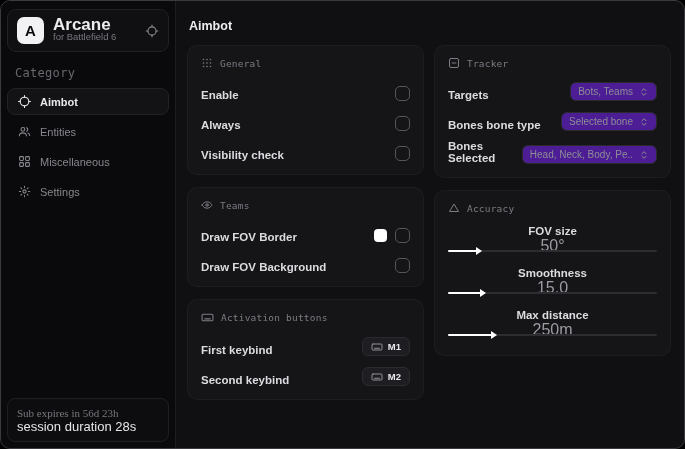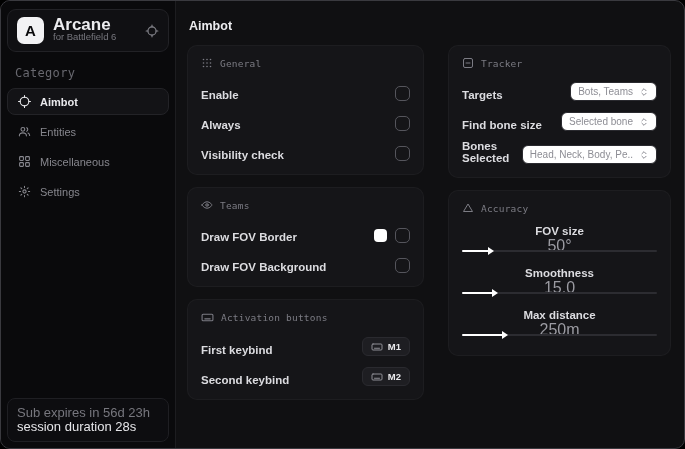--- a/index.html
+++ b/index.html
@@ -48,29 +48,29 @@
     background:#131316; border-color:#232327; color:#e9e9ec; font-weight:600;
   }
   .nav-item .nicon{ display:flex; width:14px; justify-content:center; }
 
   .sidebar-spacer{ flex:1; }
   .footer-box{
     border:1px solid #1f1f23; border-radius:8px; background:#0d0d10;
     padding:7px 9px 8px 9px;
   }
   .footer-sub{
-    color:#77777e; font-size:13px; font-family:Liberation Sans, sans-serif;
+    color:#77777e; font-size:11px; font-family:Liberation Serif, serif;
     line-height:14px; white-space:nowrap;
   }
   .footer-session{ color:#e6e6e9; font-size:13px; font-weight:400; line-height:13px; }
 
   
   .main{ flex:1; padding:14px 13px 12px 11px; overflow:hidden; }
   .main-title{ color:#ededf0; font-size:12.5px; font-weight:700; margin:4px 0 12px 2px; }
-  .columns{ display:flex; gap:24px; align-items:flex-start; }
+  .columns{ display:flex; gap:10px; align-items:flex-start; }
   .col{ display:flex; flex-direction:column; gap:12px; }
   .col-left{ width:237px; flex:0 0 237px; }
   .col-right{ flex:1; }
 
   .panel{
     background:#151518; border:1px solid rgba(255,255,255,0.035);
     border-radius:10px; padding:11px 13px 12px 13px;
   }
   .panel-header{
     display:flex; align-items:center; gap:7px;
@@ -96,21 +96,21 @@
   .keybind-pill{
     display:flex; align-items:center; gap:5px;
     background:#1e1e22; border:1px solid #2a2a2f; border-radius:6px;
     padding:2.5px 8px; cursor:pointer;
   }
   .keybind-pill .kicon{ display:flex; color:#8e8e95; }
   .keybind-key{ color:#e8e8eb; font-size:9.5px; font-weight:700; }
 
   .select-btn{
     display:flex; align-items:center; gap:6px;
-    background:#ffffff; border:1px solid #2a2a2f; border-radius:6px;
+    background:#4c1d95; border:1px solid #2a2a2f; border-radius:6px;
     padding:3px 7px; cursor:pointer; max-width:150px;
   }
   .select-value{
     color:#8d8d94; font-size:10px; white-space:nowrap;
     overflow:hidden; text-overflow:ellipsis;
   }
   .select-btn .sicon{ display:flex; color:#8d8d94; flex:0 0 auto; }
 
   .slider-group{ margin-bottom:10px; }
   .slider-group:last-child{ margin-bottom:2px; }
@@ -315,21 +315,21 @@
             <span class="select-btn">
               <span class="select-value">Bots, Teams</span>
               <span class="sicon">
                 <svg width="10" height="10" viewBox="0 0 24 24" fill="none" stroke="currentColor" stroke-width="2.4" stroke-linecap="round" stroke-linejoin="round">
                   <path d="M7 9l5-5 5 5M7 15l5 5 5-5"></path>
                 </svg>
               </span>
             </span>
           </div>
           <div class="row">
-            <span class="row-label">Find bone size</span>
+            <span class="row-label">Bones bone type</span>
             <span class="select-btn">
               <span class="select-value">Selected bone</span>
               <span class="sicon">
                 <svg width="10" height="10" viewBox="0 0 24 24" fill="none" stroke="currentColor" stroke-width="2.4" stroke-linecap="round" stroke-linejoin="round">
                   <path d="M7 9l5-5 5 5M7 15l5 5 5-5"></path>
                 </svg>
               </span>
             </span>
           </div>
           <div class="row">

